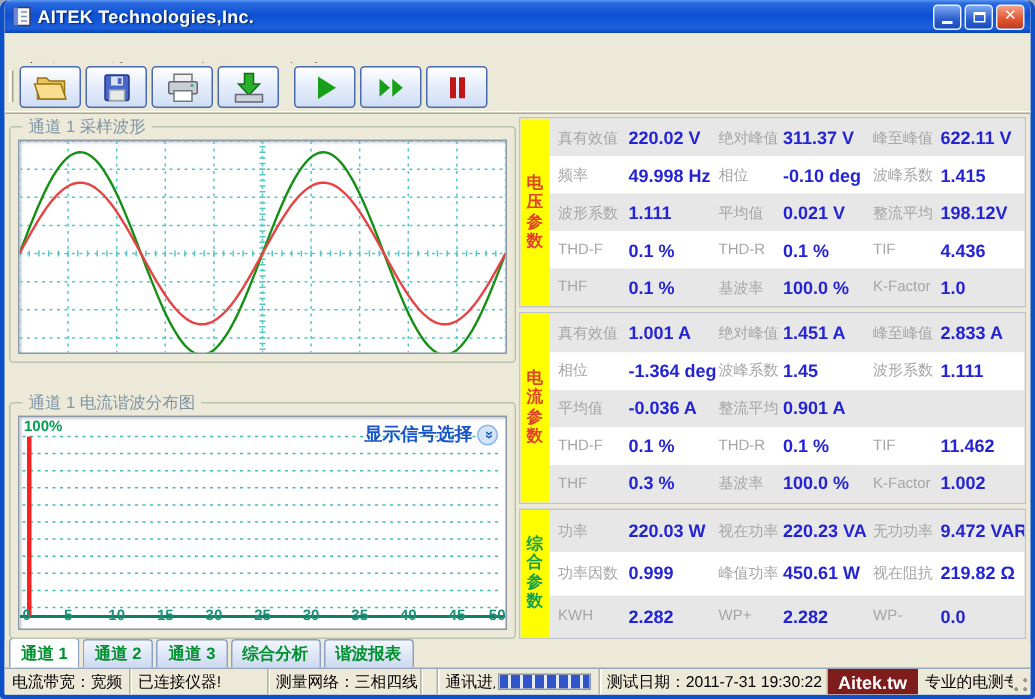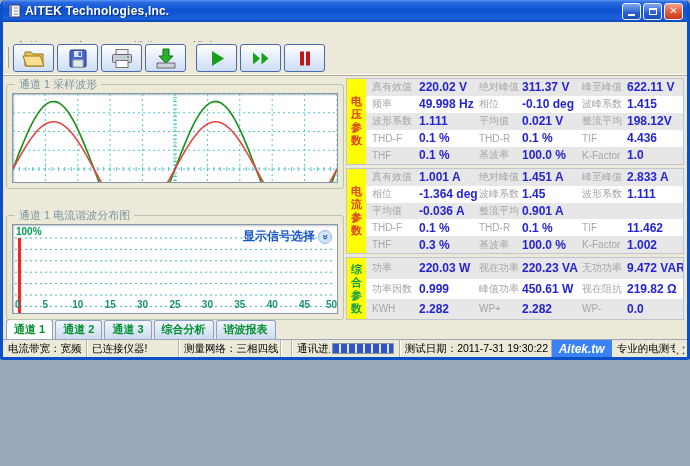--- a/index.html
+++ b/index.html
@@ -1,18 +1,18 @@
 <!DOCTYPE html>
 <html><head>
 <meta charset="utf-8">
 <style>
   html,body{margin:0;padding:0;background:#9aa8bc;}
   *{box-sizing:border-box;}
   .window{
-    width:690px;height:360px;position:relative;margin:0;
+    width:690px;height:466px;position:relative;margin:0;
     font-family:"Liberation Sans","DejaVu Sans",sans-serif;
     background:#ece9d8;
     border:3px solid #0c50c8;border-top:0;
     border-radius:6px 6px 3px 3px;
     display:flex;flex-direction:column;overflow:hidden;
   }
   
   .titlebar{
     height:22px;flex:0 0 22px;display:flex;align-items:center;padding:0 4px;
     background:linear-gradient(180deg,#5a96f2 0%,#2a6ae0 10%,#0d50d2 45%,#1c60dd 85%,#0a44b8 100%);
@@ -84,21 +84,21 @@
   .tab.active{background:#ffffff;padding-top:2px;}
   
   .statusbar{height:17px;flex:0 0 17px;display:flex;align-items:center;font-size:10.5px;
     background:#ece9d8;color:#000;}
   .seg{height:100%;display:flex;align-items:center;padding:0 5px;white-space:nowrap;
     overflow:hidden;border-right:1px solid #b6b2a0;box-shadow:1px 0 0 #ffffff;}
   .seg.spacer{flex:1;border-right:1px solid #b6b2a0;}
   .progress-track{width:88px;height:11px;border:1px solid #8a96a8;background:#f4f6fa;
     display:flex;align-items:center;overflow:hidden;}
   .progress-fill{height:9px;margin:0;background:repeating-linear-gradient(90deg,#2f55c8 0 6px,#e4ebf7 6px 8px);}
-  .brand-badge{background:#3b82f6;color:#fff;font-style:italic;font-weight:bold;
+  .brand-badge{background:#7f1d1d;color:#fff;font-weight:bold;
     font-size:12px;padding:0 7px;height:100%;display:flex;align-items:center;}
   .grip{width:13px;height:100%;border-right:none;box-shadow:none;position:relative;}
   .grip::after{content:"";position:absolute;right:2px;bottom:2px;width:9px;height:9px;
     background:
       radial-gradient(circle at 7.5px 1.5px,#9a968a 1.2px,transparent 1.4px),
       radial-gradient(circle at 7.5px 7.5px,#9a968a 1.2px,transparent 1.4px),
       radial-gradient(circle at 1.5px 7.5px,#9a968a 1.2px,transparent 1.4px);}
 </style>
 </head>
 <body>

